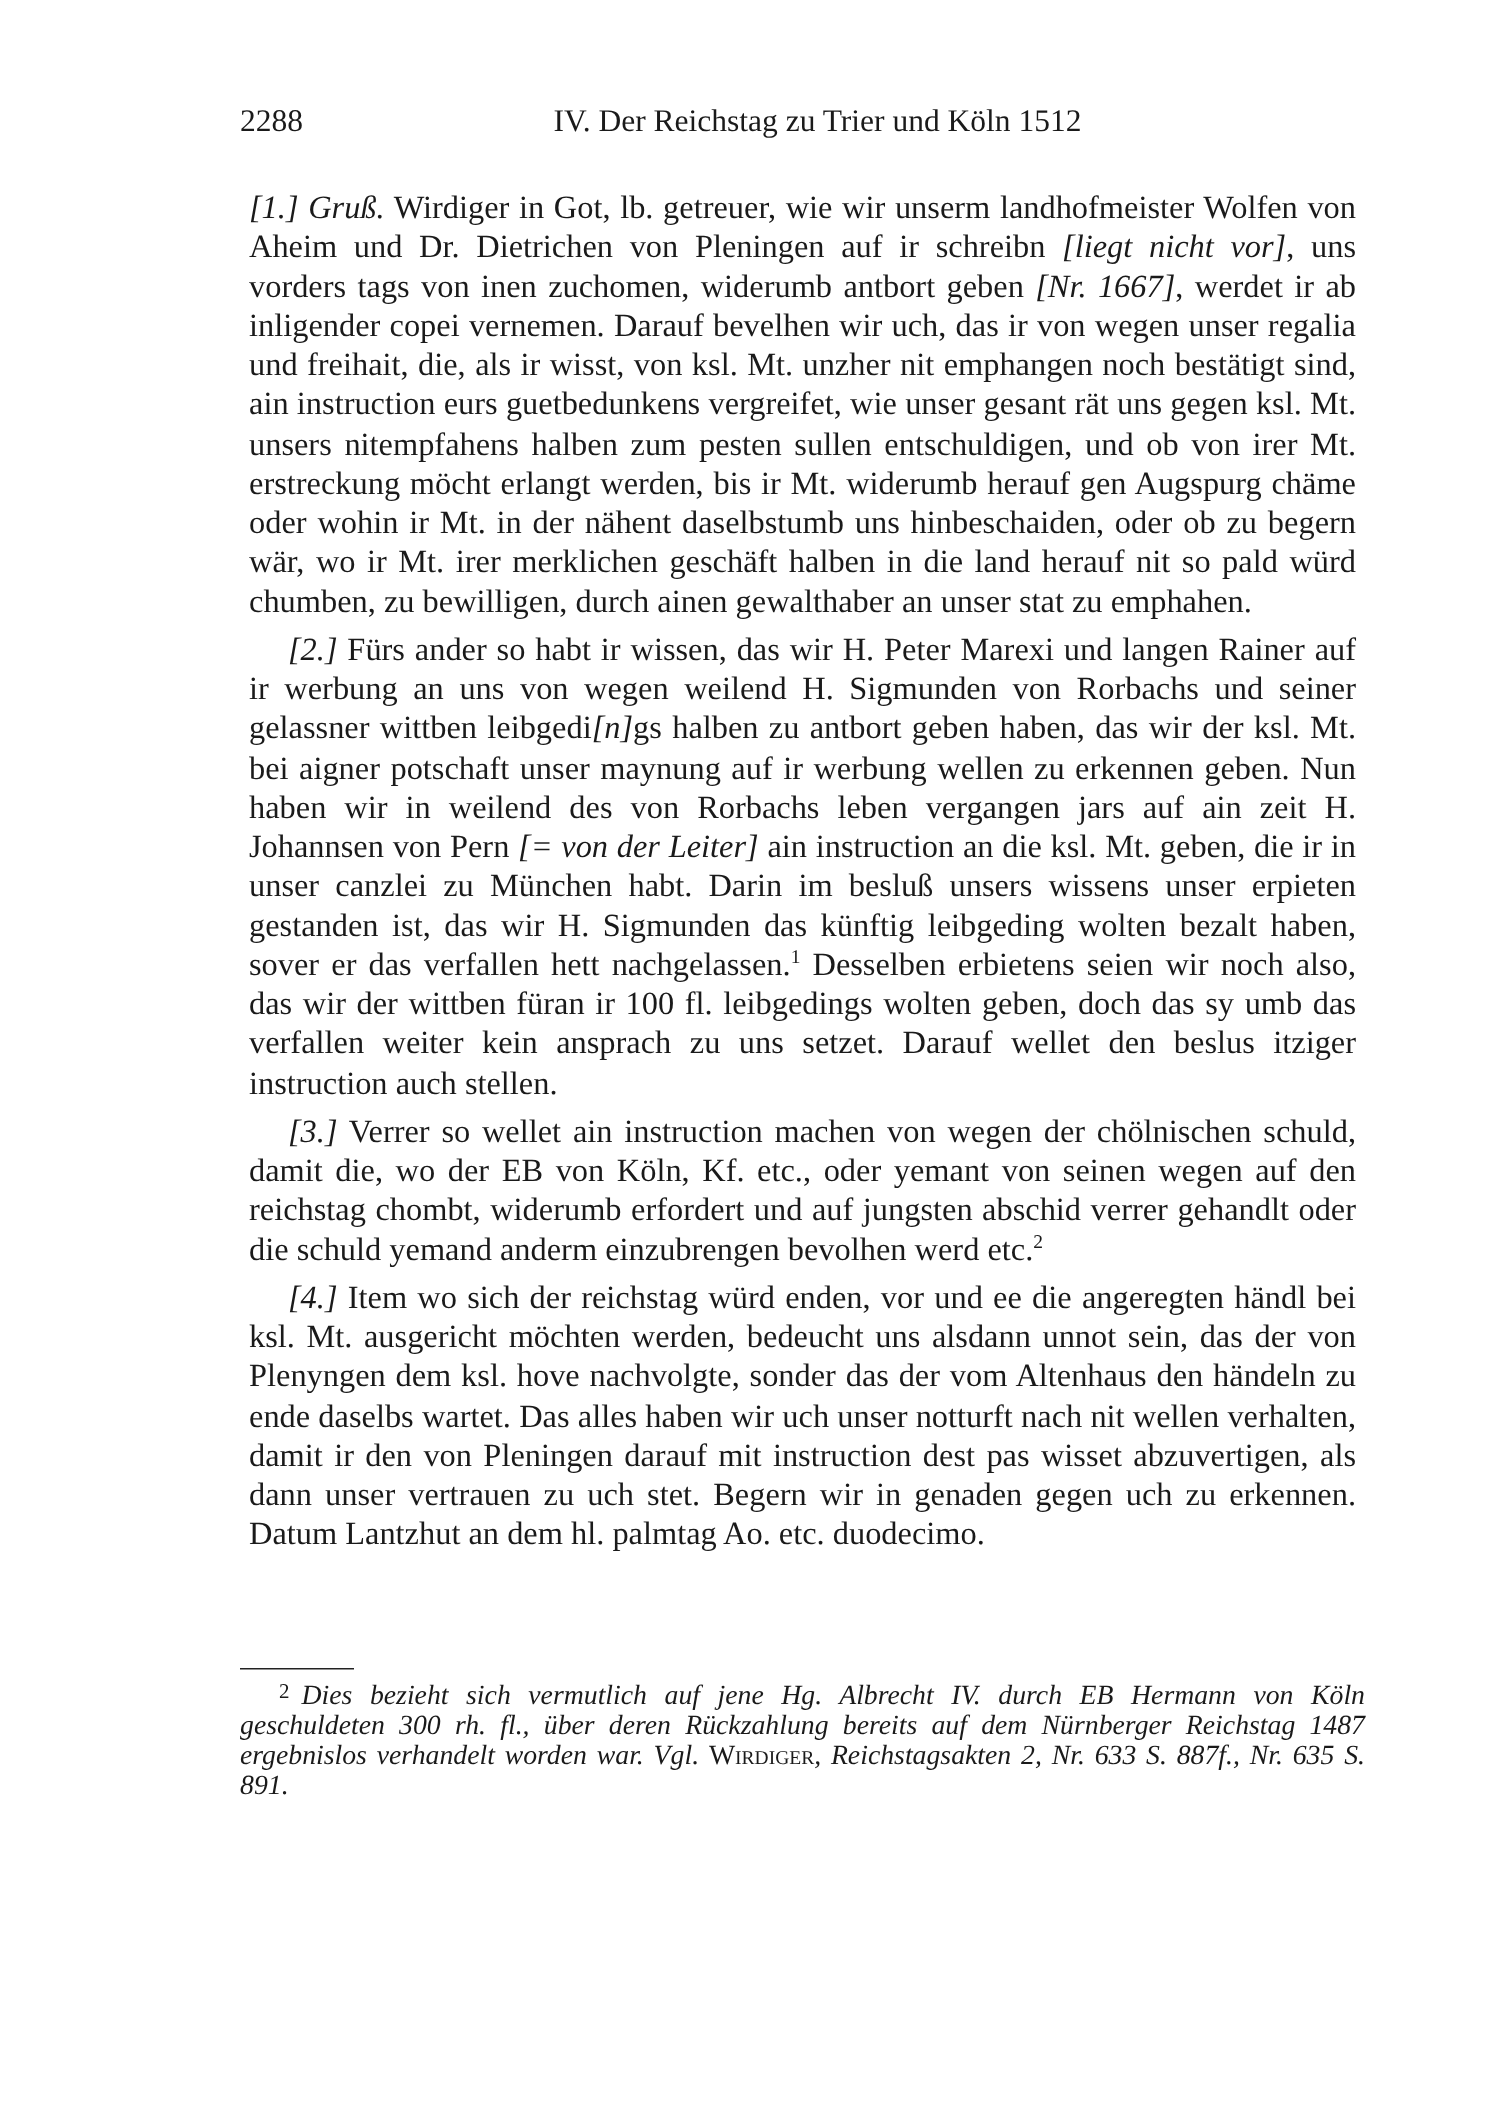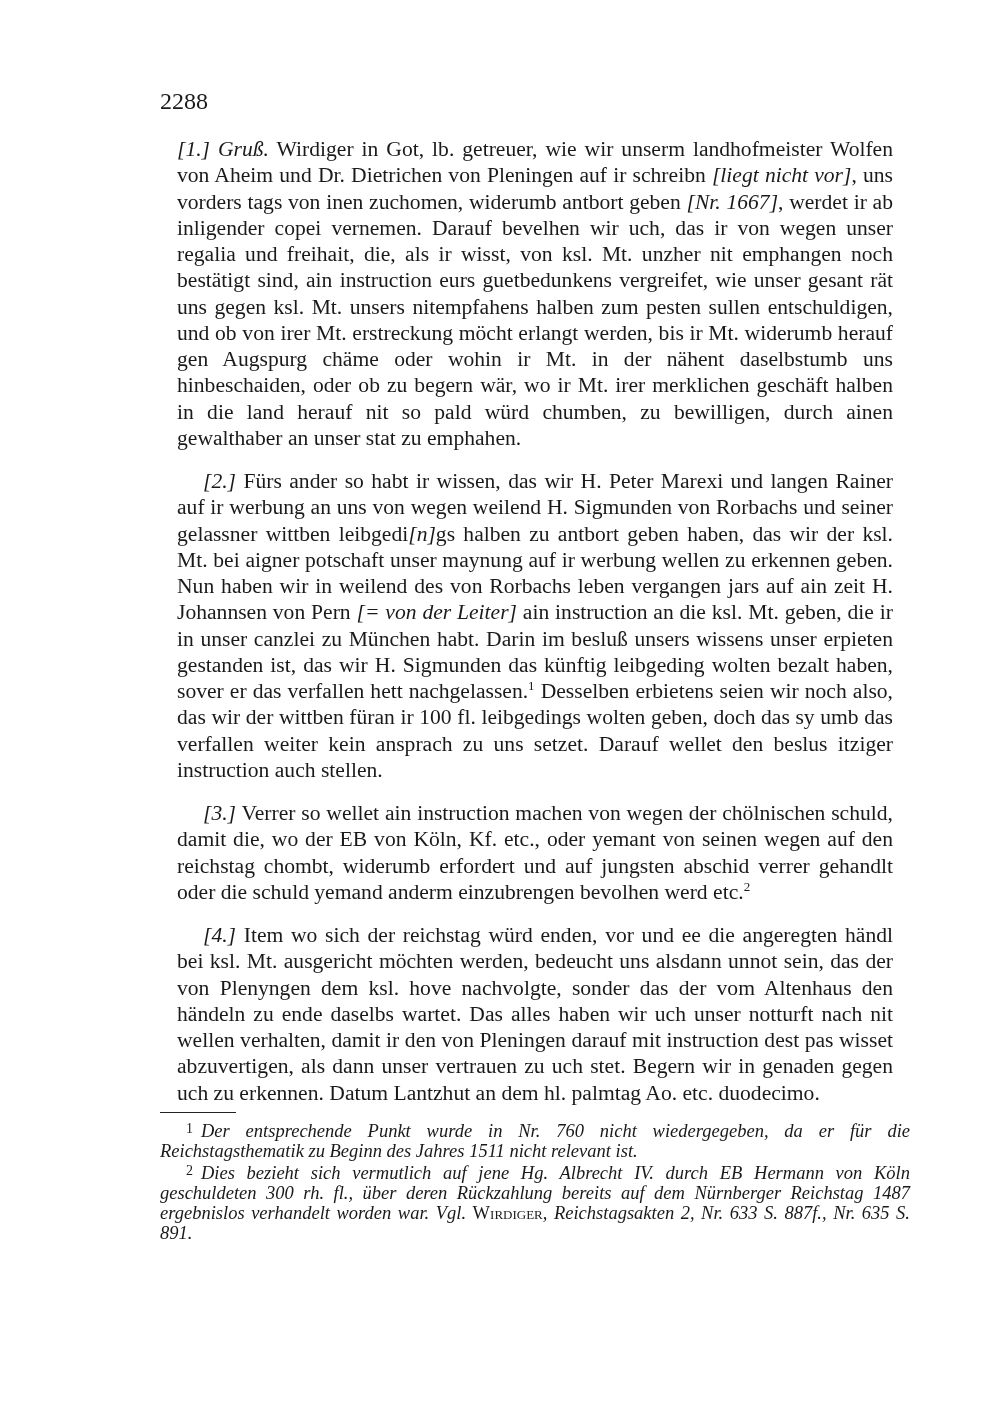--- a/index.html
+++ b/index.html
@@ -1,43 +1,43 @@
 <!DOCTYPE html>
 <html><head>
 <meta charset="utf-8">
 <style>
   html, body { margin: 0; padding: 0; background: #ffffff; }
   body { width: 1004px; height: 1418px; position: relative; overflow: hidden;
          font-family: "Liberation Serif", "DejaVu Serif", serif; color: #1a1a1a; }
-  .header { position: absolute; top: 88px; left: 160px; width: 750px; height: 28px; font-size: 24px; }
+  .header { position: absolute; top: 68px; left: 160px; width: 750px; height: 28px; font-size: 21px; }
   .page-number { position: absolute; left: 0; top: 0; }
   .running-title { position: absolute; left: 0; right: 0; top: 0; text-align: center; padding-left: 20px; }
   .body-text { position: absolute; top: 119px; left: 160px; width: 750px; font-size: 21.6px; line-height: 26.25px; }
-  .body-text p { margin: 17px; text-align: justify; hyphens: none; }
+  .body-text p { margin: 6px; text-align: justify; hyphens: none; }
   .body-text p.indent { text-indent: 26px; }
   .it { font-style: italic; }
   sup { font-size: 13px; line-height: 0; vertical-align: 8px; }
   .rule { position: absolute; top: 1112px; left: 160px; width: 76px; border-top: 1px solid #222; }
   .footnotes { position: absolute; top: 1119px; left: 160px; width: 750px; font-size: 18.5px; line-height: 20px; font-style: italic; }
   .footnotes p { margin: 0; text-align: justify; text-indent: 26px; }
   .fn-mark { font-style: normal; font-size: 14px; vertical-align: 4px; margin-right: 8px; }
   .sc { font-style: normal; font-variant: small-caps; }
 </style>
 </head>
 <body>
 
 <div class="header">
   <span class="page-number">2288</span>
+  <span class="running-title">IV. Der Reichstag zu Trier und Köln 1512</span>
 </div>
 
 <div class="body-text">
   <p><span class="it">[1.] Gruß.</span><span> Wirdiger in Got, lb. getreuer, wie wir unserm landhofmeister Wolfen von Aheim und Dr. Dietrichen von Pleningen auf ir schreibn </span><span class="it">[liegt nicht vor]</span><span>, uns vorders tags von inen zuchomen, widerumb antbort geben </span><span class="it">[Nr. 1667]</span><span>, werdet ir ab inligender copei vernemen. Darauf bevelhen wir uch, das ir von wegen unser regalia und freihait, die, als ir wisst, von ksl. Mt. unzher nit emphangen noch bestätigt sind, ain instruction eurs guetbedunkens vergreifet, wie unser gesant rät uns gegen ksl. Mt. unsers nitempfahens halben zum pesten sullen entschuldigen, und ob von irer Mt. erstreckung möcht erlangt werden, bis ir Mt. widerumb herauf gen Augspurg chäme oder wohin ir Mt. in der nähent daselbstumb uns hinbeschaiden, oder ob zu begern wär, wo ir Mt. irer merklichen geschäft halben in die land herauf nit so pald würd chumben, zu bewilligen, durch ainen gewalthaber an unser stat zu emphahen.</span></p>
   <p class="indent"><span class="it">[2.]</span><span> Fürs ander so habt ir wissen, das wir H. Peter Marexi und langen Rainer auf ir werbung an uns von wegen weilend H. Sigmunden von Rorbachs und seiner gelassner wittben leibgedi</span><span class="it">[n]</span><span>gs halben zu antbort geben haben, das wir der ksl. Mt. bei aigner potschaft unser maynung auf ir werbung wellen zu erkennen geben. Nun haben wir in weilend des von Rorbachs leben vergangen jars auf ain zeit H. Johannsen von Pern </span><span class="it">[= von der Leiter]</span><span> ain instruction an die ksl. Mt. geben, die ir in unser canzlei zu München habt. Darin im besluß unsers wissens unser erpieten gestanden ist, das wir H. Sigmunden das künftig leibgeding wolten bezalt haben, sover er das verfallen hett nachgelassen.</span><sup>1</sup><span> Desselben erbietens seien wir noch also, das wir der wittben füran ir 100 fl. leibgedings wolten geben, doch das sy umb das verfallen weiter kein ansprach zu uns setzet. Darauf wellet den beslus itziger instruction auch stellen.</span></p>
   <p class="indent"><span class="it">[3.]</span><span> Verrer so wellet ain instruction machen von wegen der chölnischen schuld, damit die, wo der EB von Köln, Kf. etc., oder yemant von seinen wegen auf den reichstag chombt, widerumb erfordert und auf jungsten abschid verrer gehandlt oder die schuld yemand anderm einzubrengen bevolhen werd etc.</span><sup>2</sup></p>
   <p class="indent"><span class="it">[4.]</span><span> Item wo sich der reichstag würd enden, vor und ee die angeregten händl bei ksl. Mt. ausgericht möchten werden, bedeucht uns alsdann unnot sein, das der von Plenyngen dem ksl. hove nachvolgte, sonder das der vom Altenhaus den händeln zu ende daselbs wartet. Das alles haben wir uch unser notturft nach nit wellen verhalten, damit ir den von Pleningen darauf mit instruction dest pas wisset abzuvertigen, als dann unser vertrauen zu uch stet. Begern wir in genaden gegen uch zu erkennen. Datum Lantzhut an dem hl. palmtag Ao. etc. duodecimo.</span></p>
 </div>
 
 <div class="rule"></div>
 
 <div class="footnotes">
-  <p><span class="fn-mark">1</span><span>Der entsprechende Punkt wurde in Nr. 760 nicht wiedergegeben, da er für die Reichstagsthematik zu Beginn des Jahres 1511 nicht relevant ist.</span></p>
   <p><span class="fn-mark">2</span><span>Dies bezieht sich vermutlich auf jene Hg. Albrecht IV. durch EB Hermann von Köln geschuldeten 300 rh. fl., über deren Rückzahlung bereits auf dem Nürnberger Reichstag 1487 ergebnislos verhandelt worden war. Vgl. </span><span class="sc">Wirdiger</span><span>, Reichstagsakten 2, Nr. 633 S. 887f., Nr. 635 S. 891.</span></p>
 </div>
 
 </body></html>

